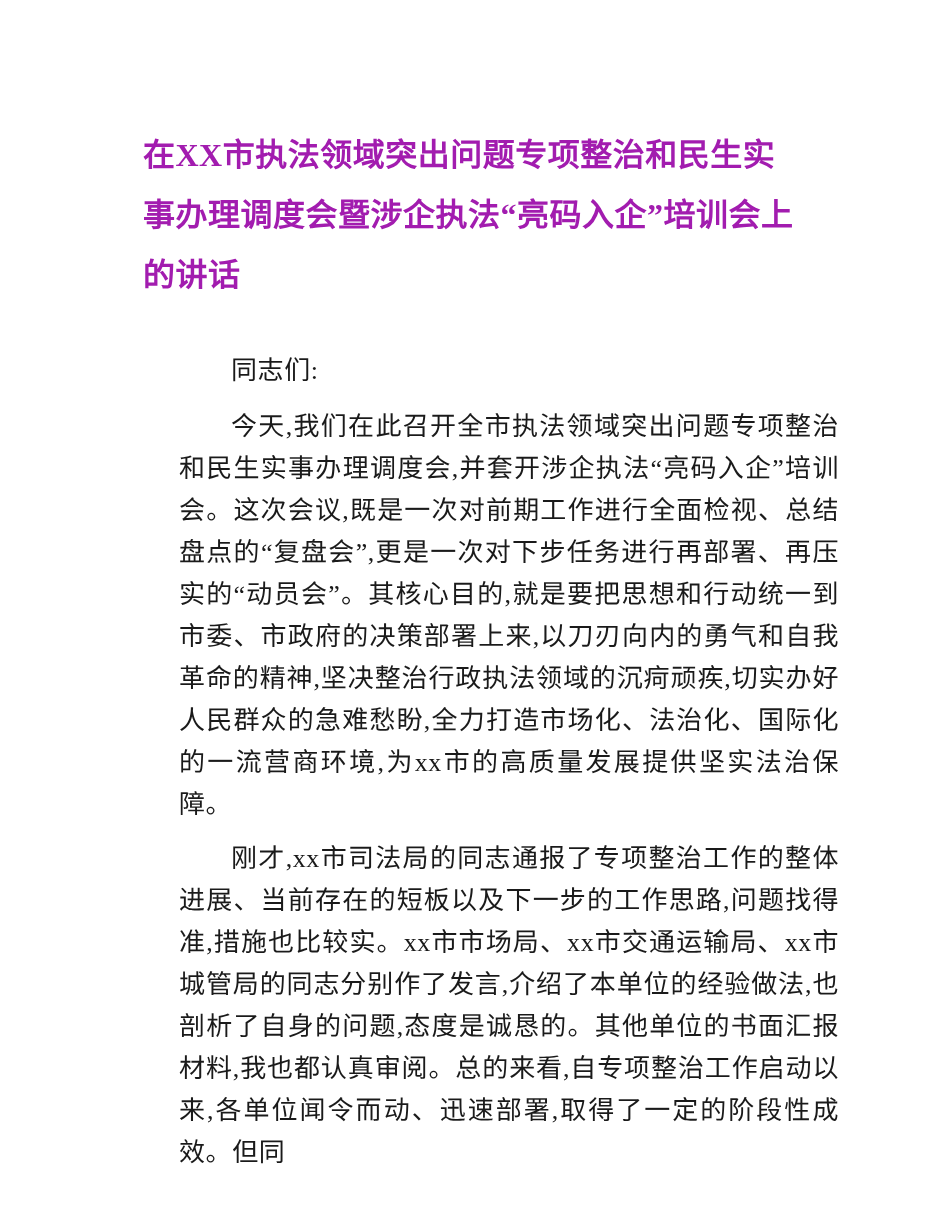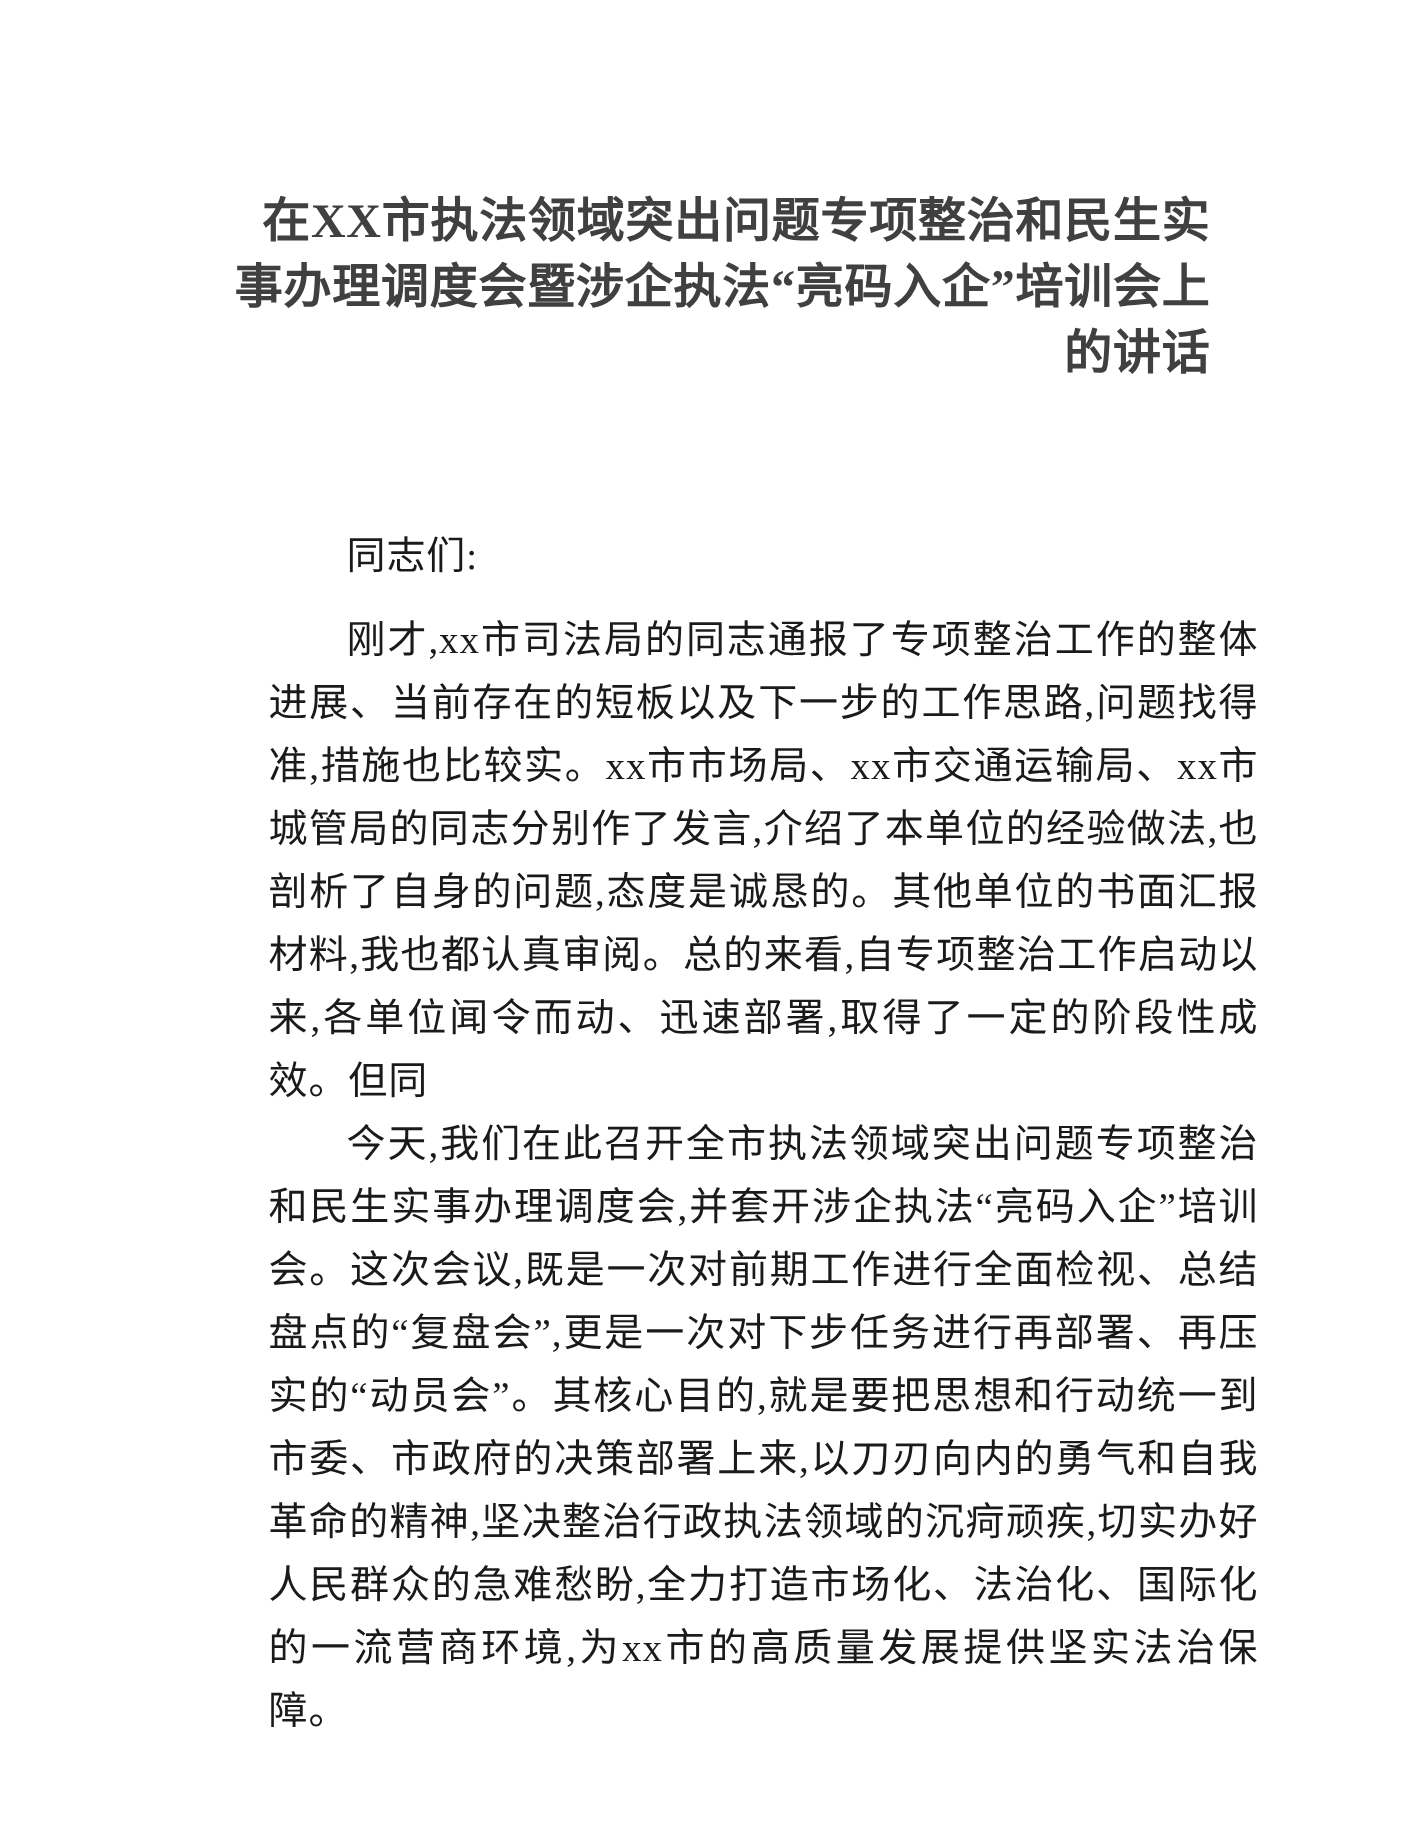--- a/index.html
+++ b/index.html
@@ -24,27 +24,27 @@
     overflow: hidden;
     box-sizing: border-box;
   }
 
   
   .doc-title {
     position: absolute;
     left: 143px;
     top: 104px;
     width: 664px;
-    text-align: right;
+    text-align: left;
     font-family: "Liberation Serif", "DejaVu Serif", serif;
     font-weight: bold;
     font-size: 32px;
-    line-height: 44px;
+    line-height: 60px;
     letter-spacing: 0.5px;
-    color: #404040;
+    color: #a21caf;
     white-space: normal;
     word-break: break-all;
   }
 
   
   .doc-body {
     position: absolute;
     left: 147px;
     top: 350px;
     width: 660px;
@@ -84,19 +84,19 @@
 <body>
 
 <div class="page">
 
   <h1 class="doc-title">在XX市执法领域突出问题专项整治和民生实事办理调度会暨涉企执法“亮码入企”培训会上的讲话</h1>
 
   <div class="doc-body">
 
     <p class="para salutation">同志们:</p>
 
+    <p class="para indent">今天,我们在此召开全市执法领域突出问题专项整治和民生实事办理调度会,并套开涉企执法“亮码入企”培训会。这次会议,既是一次对前期工作进行全面检视、总结盘点的“复盘会”,更是一次对下步任务进行再部署、再压实的“动员会”。其核心目的,就是要把思想和行动统一到市委、市政府的决策部署上来,以刀刃向内的勇气和自我革命的精神,坚决整治行政执法领域的沉疴顽疾,切实办好人民群众的急难愁盼,全力打造市场化、法治化、国际化的一流营商环境,为xx市的高质量发展提供坚实法治保障。</p>
+
     <p class="para indent gap-top">刚才,xx市司法局的同志通报了专项整治工作的整体进展、当前存在的短板以及下一步的工作思路,问题找得准,措施也比较实。xx市市场局、xx市交通运输局、xx市城管局的同志分别作了发言,介绍了本单位的经验做法,也剖析了自身的问题,态度是诚恳的。其他单位的书面汇报材料,我也都认真审阅。总的来看,自专项整治工作启动以来,各单位闻令而动、迅速部署,取得了一定的阶段性成效。但同</p>
-
-    <p class="para indent">今天,我们在此召开全市执法领域突出问题专项整治和民生实事办理调度会,并套开涉企执法“亮码入企”培训会。这次会议,既是一次对前期工作进行全面检视、总结盘点的“复盘会”,更是一次对下步任务进行再部署、再压实的“动员会”。其核心目的,就是要把思想和行动统一到市委、市政府的决策部署上来,以刀刃向内的勇气和自我革命的精神,坚决整治行政执法领域的沉疴顽疾,切实办好人民群众的急难愁盼,全力打造市场化、法治化、国际化的一流营商环境,为xx市的高质量发展提供坚实法治保障。</p>
 
   </div>
 
 </div>
 
 </body></html>

